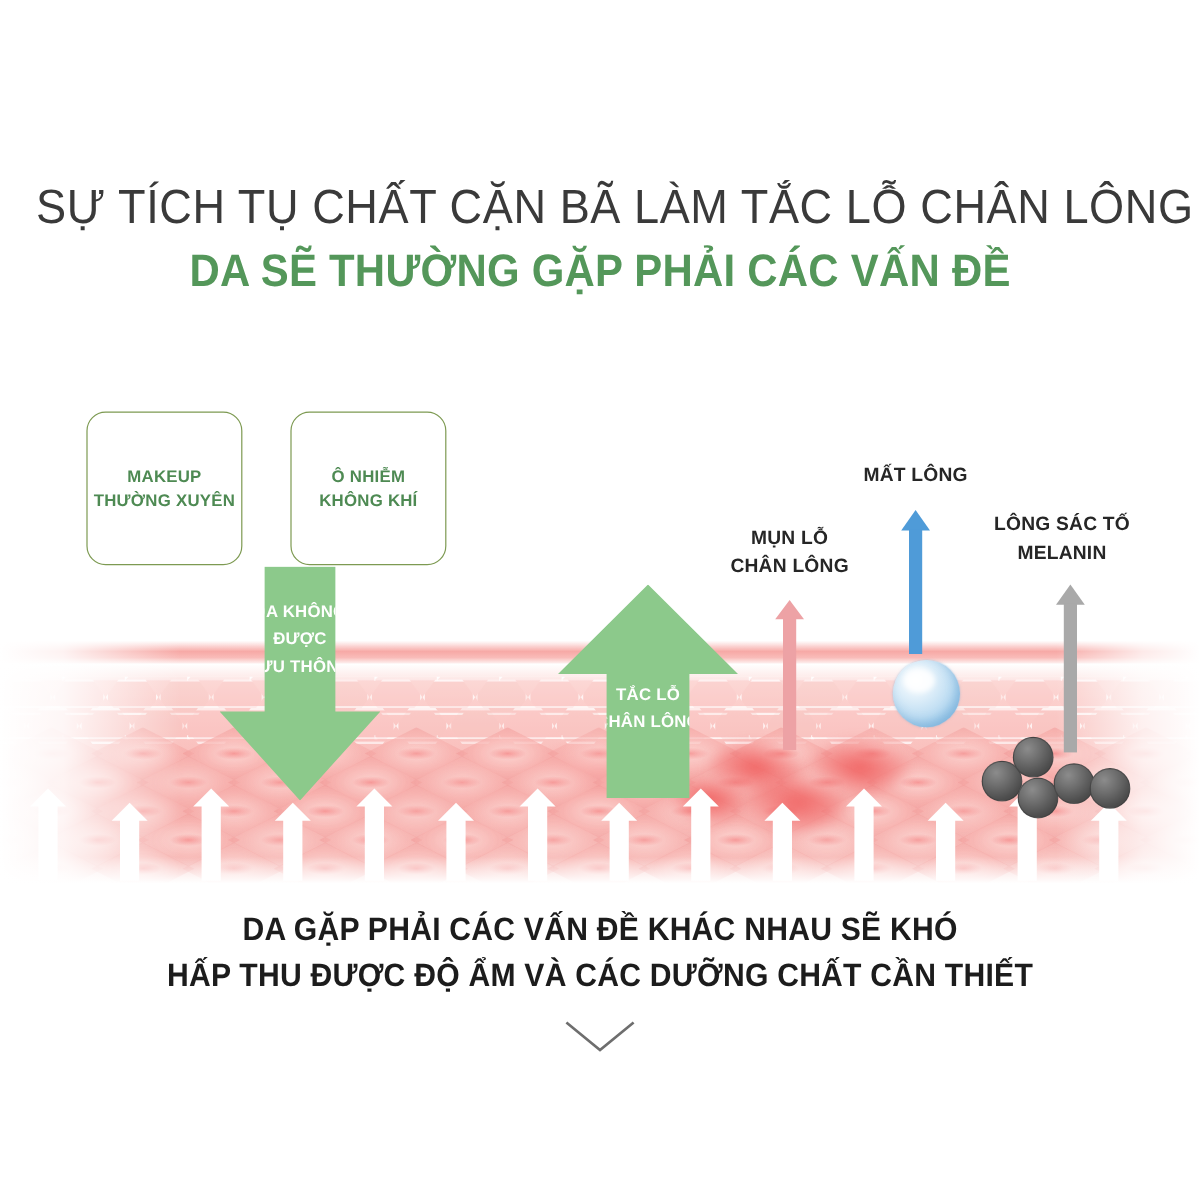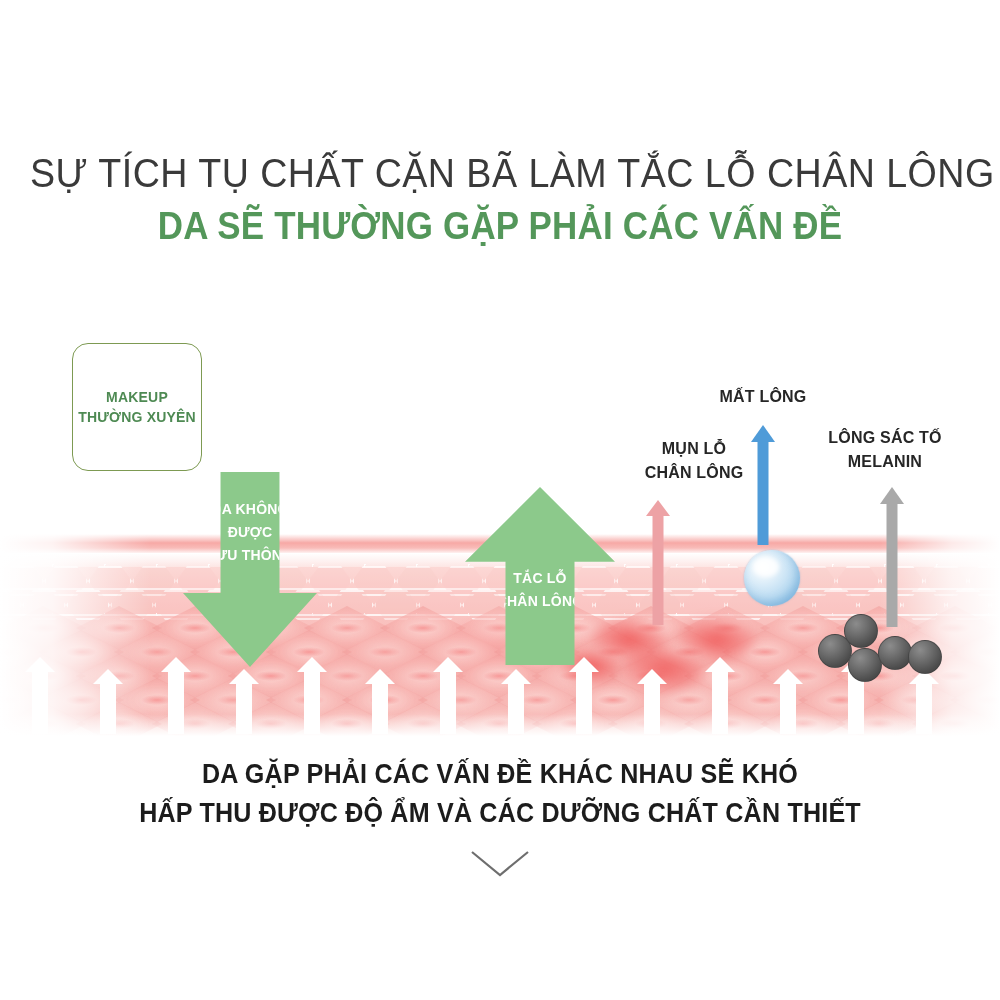--- a/index.html
+++ b/index.html
@@ -155,21 +155,21 @@
   #arrow-melanin{ left:877px; top:487px; width:30px; height:140px; }
   #arrow-melanin .shaft{ width:11px; height:124px; background:#a9a9a9; }
   #arrow-melanin .head{ border-bottom:17px solid #a9a9a9; }
 
   
   .side-label{
     position:absolute; text-align:center; color:#262626; font-weight:700;
     font-size:16px; line-height:1.5; white-space:pre-line; letter-spacing:.2px;
     font-family:"Liberation Sans Narrow","Liberation Sans", sans-serif; z-index:8;
   }
-  #label-acne{ left:624px; top:437px; width:140px; }
+  #label-acne{ left:588px; top:437px; width:140px; }
   #label-water{ left:693px; top:385px; width:140px; }
   #label-melanin{ left:805px; top:426px; width:160px; }
 
   
   #water-bubble{
     position:absolute; left:744px; top:550px; width:56px; height:56px; border-radius:50%; z-index:7;
     background:radial-gradient(circle at 34% 30%, #ffffff 0%, #e7f3fb 22%, #bcdcf2 58%, #8cc3e8 88%, #72b1de 100%);
     box-shadow:inset -3px -4px 8px rgba(90,150,200,.38), 0 0 2px rgba(120,170,210,.6);
   }
   #water-bubble .gloss{
@@ -199,20 +199,24 @@
 
 <div id="title-block">
   <div id="title-line-1">SỰ TÍCH TỤ CHẤT CẶN BÃ LÀM TẮC LỖ CHÂN LÔNG</div>
   <div id="title-line-2">DA SẼ THƯỜNG GẶP PHẢI CÁC VẤN ĐỀ</div>
 </div>
 
 <div id="cause-boxes">
   <div class="cause-box" id="cause-box-0">
     <span class="cb-text">MAKEUP
 THƯỜNG XUYÊN</span>
+  </div>
+  <div class="cause-box" id="cause-box-1">
+    <span class="cb-text">Ô NHIỄM
+KHÔNG KHÍ</span>
   </div>
 </div>
 
 <div id="skin-layer">
   <div id="skin-fade">
     <div class="skin-base"></div>
     <div id="skin-surface-line"></div>
     <div id="skin-surface-gap"></div>
     <div id="honeycomb"></div>
     <div id="hex-layer">

